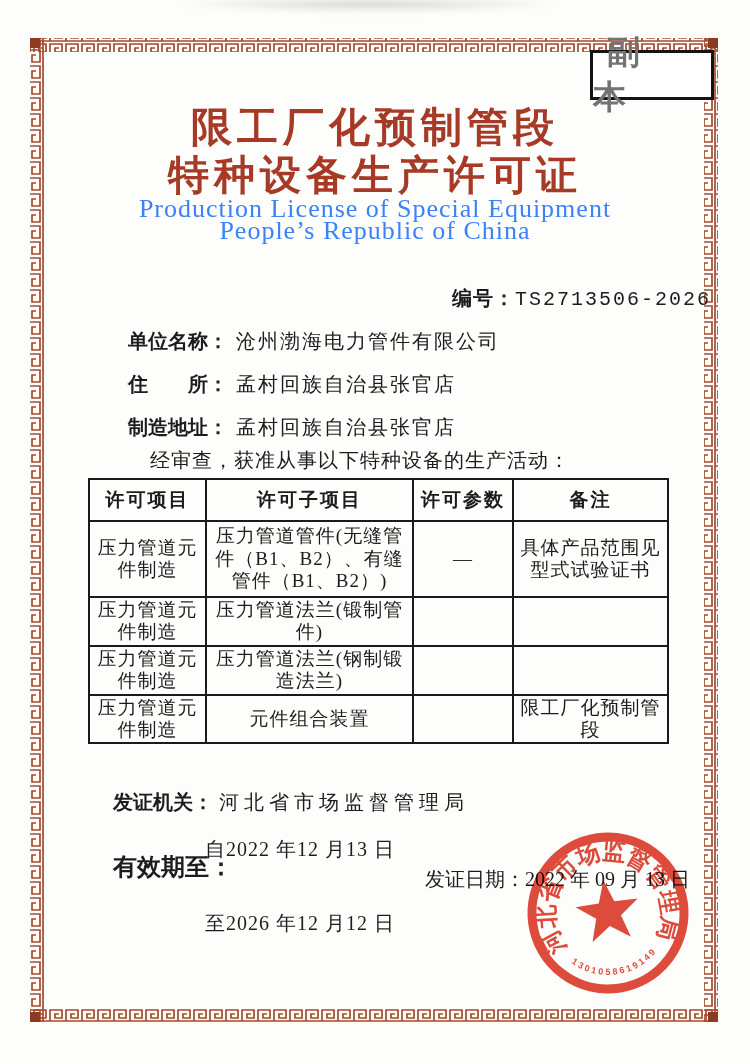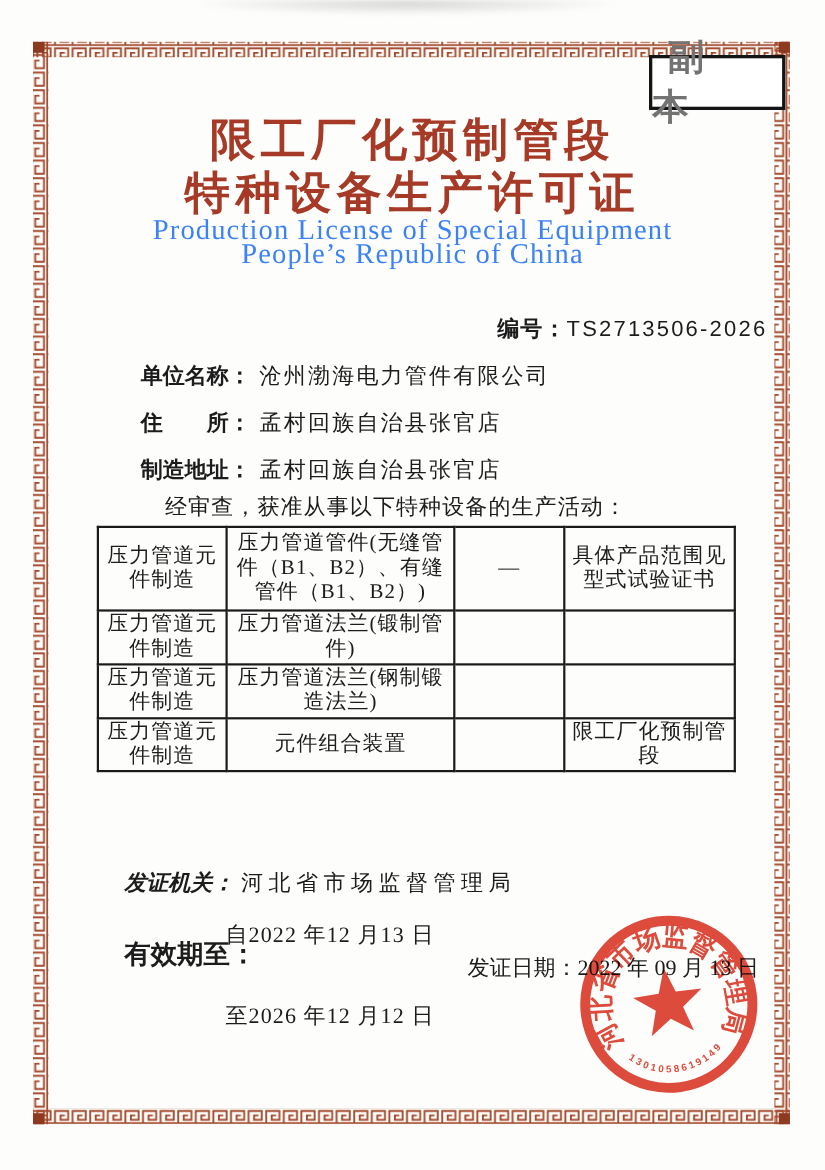--- a/index.html
+++ b/index.html
@@ -28,41 +28,41 @@
   .t2{top:148px;}
   .title-en{
     left:44px;right:44px;text-align:center;color:#3b82f6;
     font-size:26px;letter-spacing:1px;z-index:2;
   }
   .e1{top:194px;}
   .e2{top:216px;}
   
   .license-no{left:452px;top:285px;font-size:20px;z-index:2;}
   .license-no .lbl{font-weight:600;letter-spacing:1px;}
-  .license-no .val{font-family:Liberation Sans, sans-serif;letter-spacing:2px;}
+  .license-no .val{font-family:Liberation Mono, monospace;letter-spacing:2px;}
   
   .field{left:128px;font-size:20px;z-index:2;white-space:nowrap;}
   .f0{top:328px;} .f1{top:371px;} .f2{top:414px;}
   .field .lbl{font-weight:600;display:inline-block;}
   .field .val{margin-left:8px;letter-spacing:2px;}
   .intro{left:150px;top:447px;font-size:20px;letter-spacing:1px;z-index:2;}
   
   .lic-table{
     left:88px;top:478px;width:579px;z-index:2;
     border-collapse:collapse;table-layout:fixed;
   }
   .lic-table td,.lic-table th{
     border:2px solid #1a1a1a;text-align:center;vertical-align:middle;
     font-size:19px;font-weight:normal;line-height:1.18;padding:1px 4px;
     letter-spacing:1px;word-break:break-all;
   }
   .lic-table th{font-weight:600;letter-spacing:2px;}
   
   .authority{left:113px;top:789px;font-size:20px;z-index:2;}
-  .authority .lbl{font-weight:600;font-style:italic;}
+  .authority .lbl{font-weight:600;}
   .authority .val{margin-left:6px;letter-spacing:5px;}
   .validity-label{left:113px;top:851px;font-size:24px;font-weight:600;z-index:2;}
   .validity-from{left:205px;top:836px;font-size:20px;letter-spacing:1px;z-index:2;}
   .validity-to{left:205px;top:910px;font-size:20px;letter-spacing:1px;z-index:2;}
   .issue-date{left:425px;top:866px;font-size:20px;z-index:1;white-space:nowrap;}
   .issue-date .lbl{font-weight:400;}
   
   .seal{
     left:508px;top:813px;width:200px;height:200px;z-index:2;
     mix-blend-mode:multiply;opacity:.92;
@@ -125,20 +125,26 @@
 <div class="abs intro">经审查，获准从事以下特种设备的生产活动：</div>
 
 <table class="abs lic-table">
   <colgroup>
     <col style="width:117px">
       <col style="width:207px">
       <col style="width:100px">
       <col style="width:155px">
   </colgroup>
   <tbody>
+      <tr style="height:42px">
+    <th>许可项目</th>
+    <th>许可子项目</th>
+    <th>许可参数</th>
+    <th>备注</th>
+  </tr>
   <tr style="height:76px">
     <td>压力管道元件制造</td>
     <td>压力管道管件(无缝管件（B1、B2）、有缝管件（B1、B2）)</td>
     <td>—</td>
     <td>具体产品范围见型式试验证书</td>
   </tr>
   <tr style="height:46px">
     <td>压力管道元件制造</td>
     <td>压力管道法兰(锻制管件)</td>
     <td></td>

